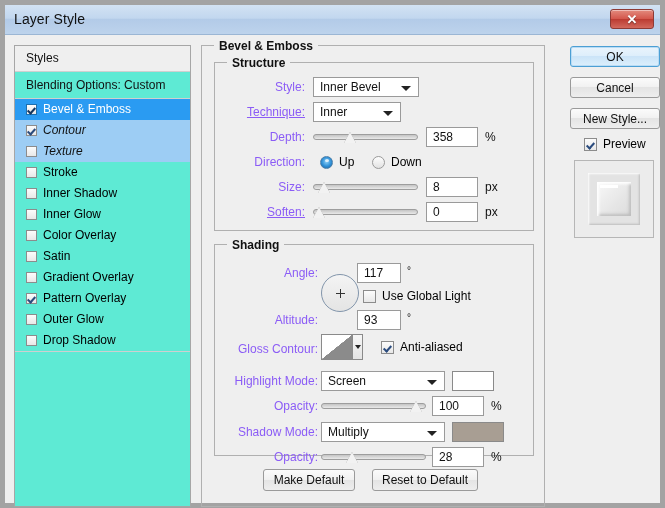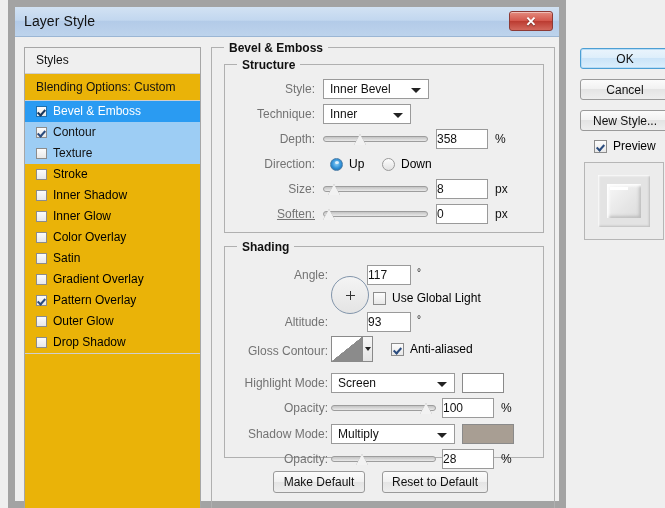--- a/index.html
+++ b/index.html
@@ -4,23 +4,23 @@
 <style>
   html,body{margin:0;padding:0;}
   body{
     width:665px;height:508px;overflow:hidden;
     font-family:"Liberation Sans", sans-serif;
     font-size:12px;
     color:#000;
     background:#efefef;
   }
   .window{
-    position:absolute;left:8px;top:0;width:558px;height:508px;
+    position:absolute;left:0;top:0;width:665px;height:508px;
     box-sizing:border-box;
-    border:7px solid #a3a3a3;
+    border:5px solid #a3a3a3;
     background:#efefef;
   }
   
   .titlebar{
     position:absolute;left:0;top:0;right:0;height:29px;
     background:linear-gradient(to bottom,#d2e2f3 0%,#c2d7ef 45%,#b3cbe8 50%,#bdd3ec 100%);
     border-bottom:1px solid #9bb6d4;
   }
   .title-text{
     position:absolute;left:9px;top:6px;
@@ -45,21 +45,21 @@
     line-height:1;
   }
   
   .dlg-body{position:absolute;left:0;top:30px;right:0;bottom:0;background:#efefef;}
 
   
   .styles-panel{
     position:absolute;left:9px;top:10px;width:177px;height:462px;
     box-sizing:border-box;
     border:1px solid #a6a6a6;
-    background:#eab308;
+    background:#5eead4;
   }
   .styles-head{
     height:25px;line-height:25px;padding-left:11px;
     border-bottom:1px solid #cfcfcf;
     font-size:12px;color:#111;
     background:#efefef;
   }
   .blend-row{
     height:26px;line-height:26px;padding-left:11px;
     border-bottom:1px solid #cfcfcf;
@@ -67,21 +67,21 @@
     cursor:pointer;
   }
   .eff-row{
     height:21px;line-height:21px;
     display:flex;align-items:center;
     padding-left:11px;
     cursor:pointer;
     font-size:12px;
   }
   .eff-row.sel{background:#2a9bf2;color:#fff;}
-  .eff-row.sub{}
+  .eff-row.sub{font-style:italic;}
   .eff-row.sub.selsub{background:#9dcdf4;color:#111;}
   .eff-label{margin-left:6px;white-space:nowrap;}
 
   
   .cb{
     width:11px;height:11px;box-sizing:border-box;
     border:1px solid #8c8c8c;
     background:linear-gradient(to bottom,#fcfcfc,#e8e8e8);
     display:inline-block;position:relative;flex:0 0 auto;
   }
@@ -101,21 +101,21 @@
   .grp-title{
     position:absolute;top:-7px;left:12px;
     background:#efefef;padding:0 5px;
     font-weight:bold;font-size:12px;color:#111;
     white-space:nowrap;
   }
   #bevel-group{left:196px;top:10px;width:344px;height:462px;}
   #structure-group{left:12px;top:16px;width:320px;height:169px;}
   #shading-group{left:12px;top:198px;width:320px;height:212px;}
   .lbl{
-    position:absolute;text-align:right;font-size:12px;color:#737373;
+    position:absolute;text-align:right;font-size:12px;color:#8b5cf6;
     white-space:nowrap;line-height:20px;
   }
 
   
   .combo{
     position:absolute;box-sizing:border-box;height:20px;
     border:1px solid #9a9a9a;background:#fff;
     font-size:12px;color:#111;line-height:18px;
     padding-left:6px;cursor:pointer;
   }
@@ -123,21 +123,21 @@
     position:absolute;right:7px;top:8px;
     width:0;height:0;border-left:5px solid transparent;
     border-right:5px solid transparent;border-top:5px solid #222;
   }
 
   
   .tfield{
     position:absolute;box-sizing:border-box;height:20px;
     border:1px solid #9a9a9a;background:#fff;
     font-size:12px;color:#111;line-height:18px;
-    padding-left:0;
+    padding-left:6px;
   }
   .unit{position:absolute;font-size:12px;color:#111;line-height:20px;}
 
   
   .slider{position:absolute;height:20px;}
   .strack{
     position:absolute;left:0;top:7px;height:6px;width:100%;
     box-sizing:border-box;
     border:1px solid #9d9d9d;border-radius:3px;
     background:linear-gradient(to bottom,#c4c4c4,#e9e9e9);
@@ -337,21 +337,21 @@
 
       <div class="grp" id="structure-group">
         <div class="grp-title">Structure</div>
 
         <div class="lbl" style="left:0;top:14px;width:90px;">Style:</div>
         <div class="combo" style="left:98px;top:14px;width:106px;">
           <span>Inner Bevel</span>
           <span class="arw"></span>
         </div>
 
-        <div class="lbl" style="left:0;top:39px;width:90px;">Technique:</div>
+        <div class="lbl" style="left:0;top:39px;width:90px;text-decoration:underline;">Technique:</div>
         <div class="combo" style="left:98px;top:39px;width:88px;">
           <span>Inner</span>
           <span class="arw"></span>
         </div>
 
         <div class="lbl" style="left:0;top:64px;width:90px;">Depth:</div>
         <div class="slider" style="left:98px;top:64px;width:105px;">
           <div class="strack"></div>
           <div class="sthumb" id="depth-thumb" style="left: 31.28px;"></div>
         </div>

